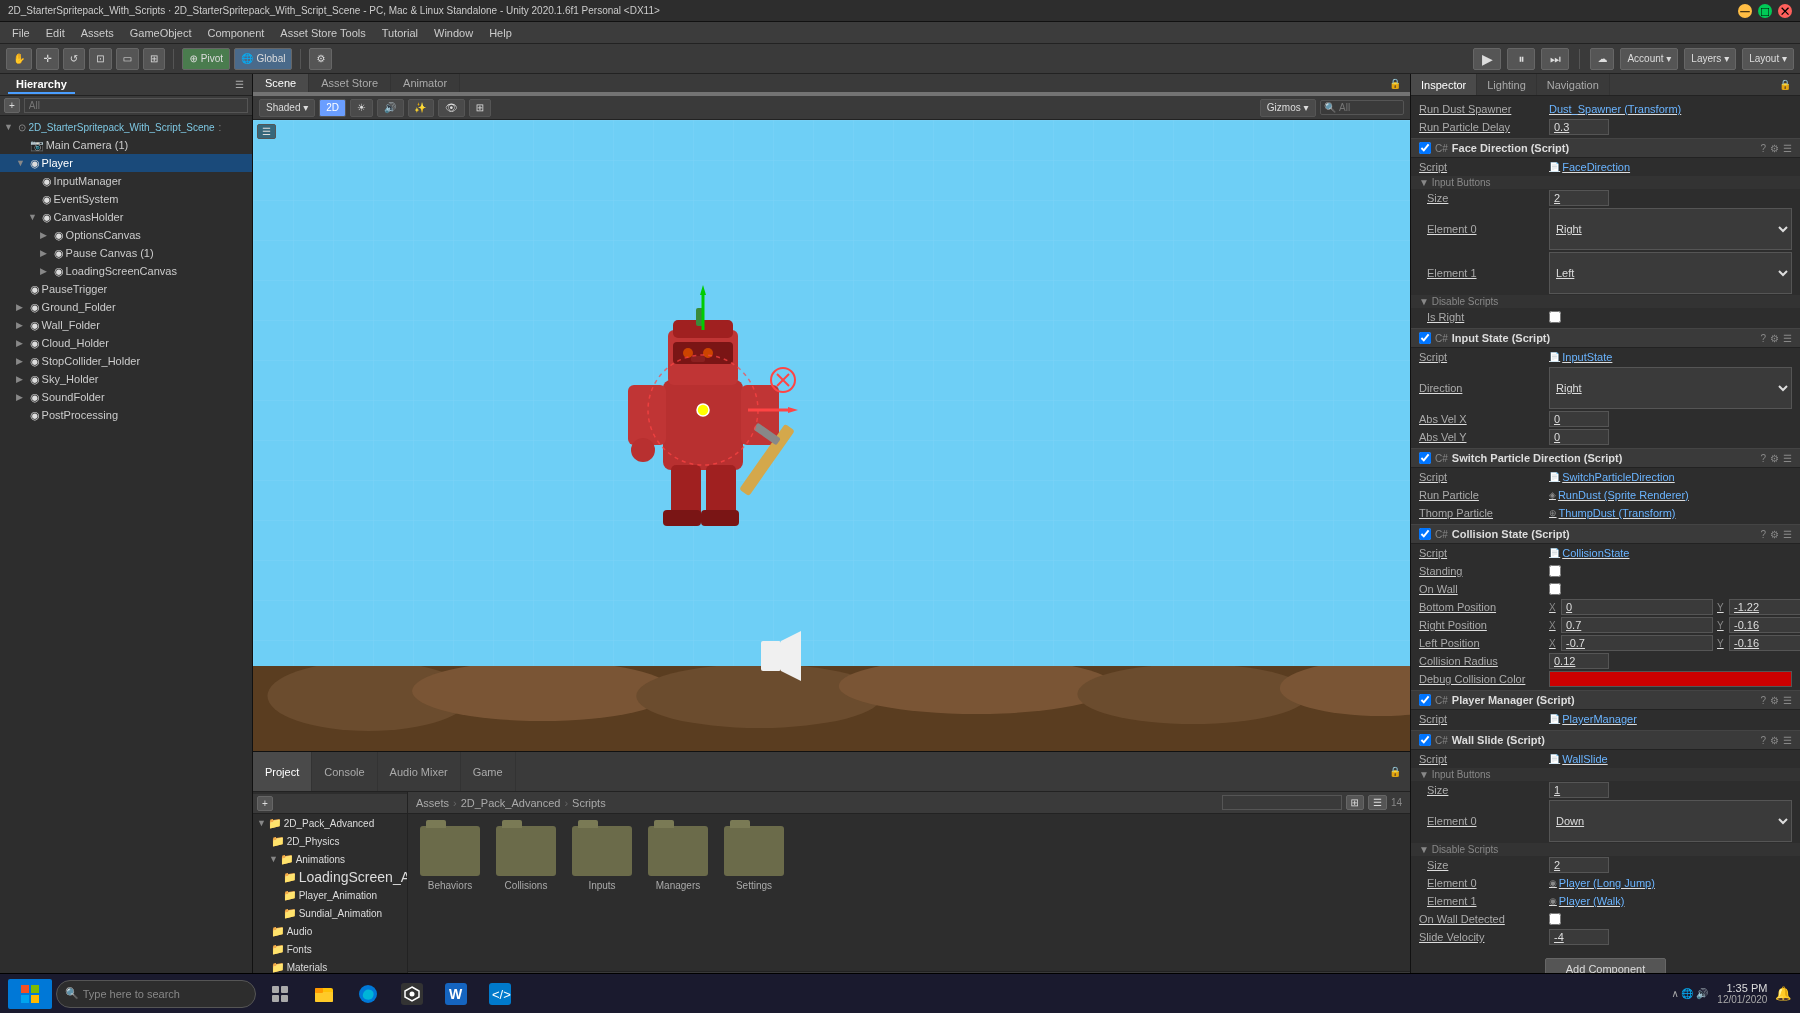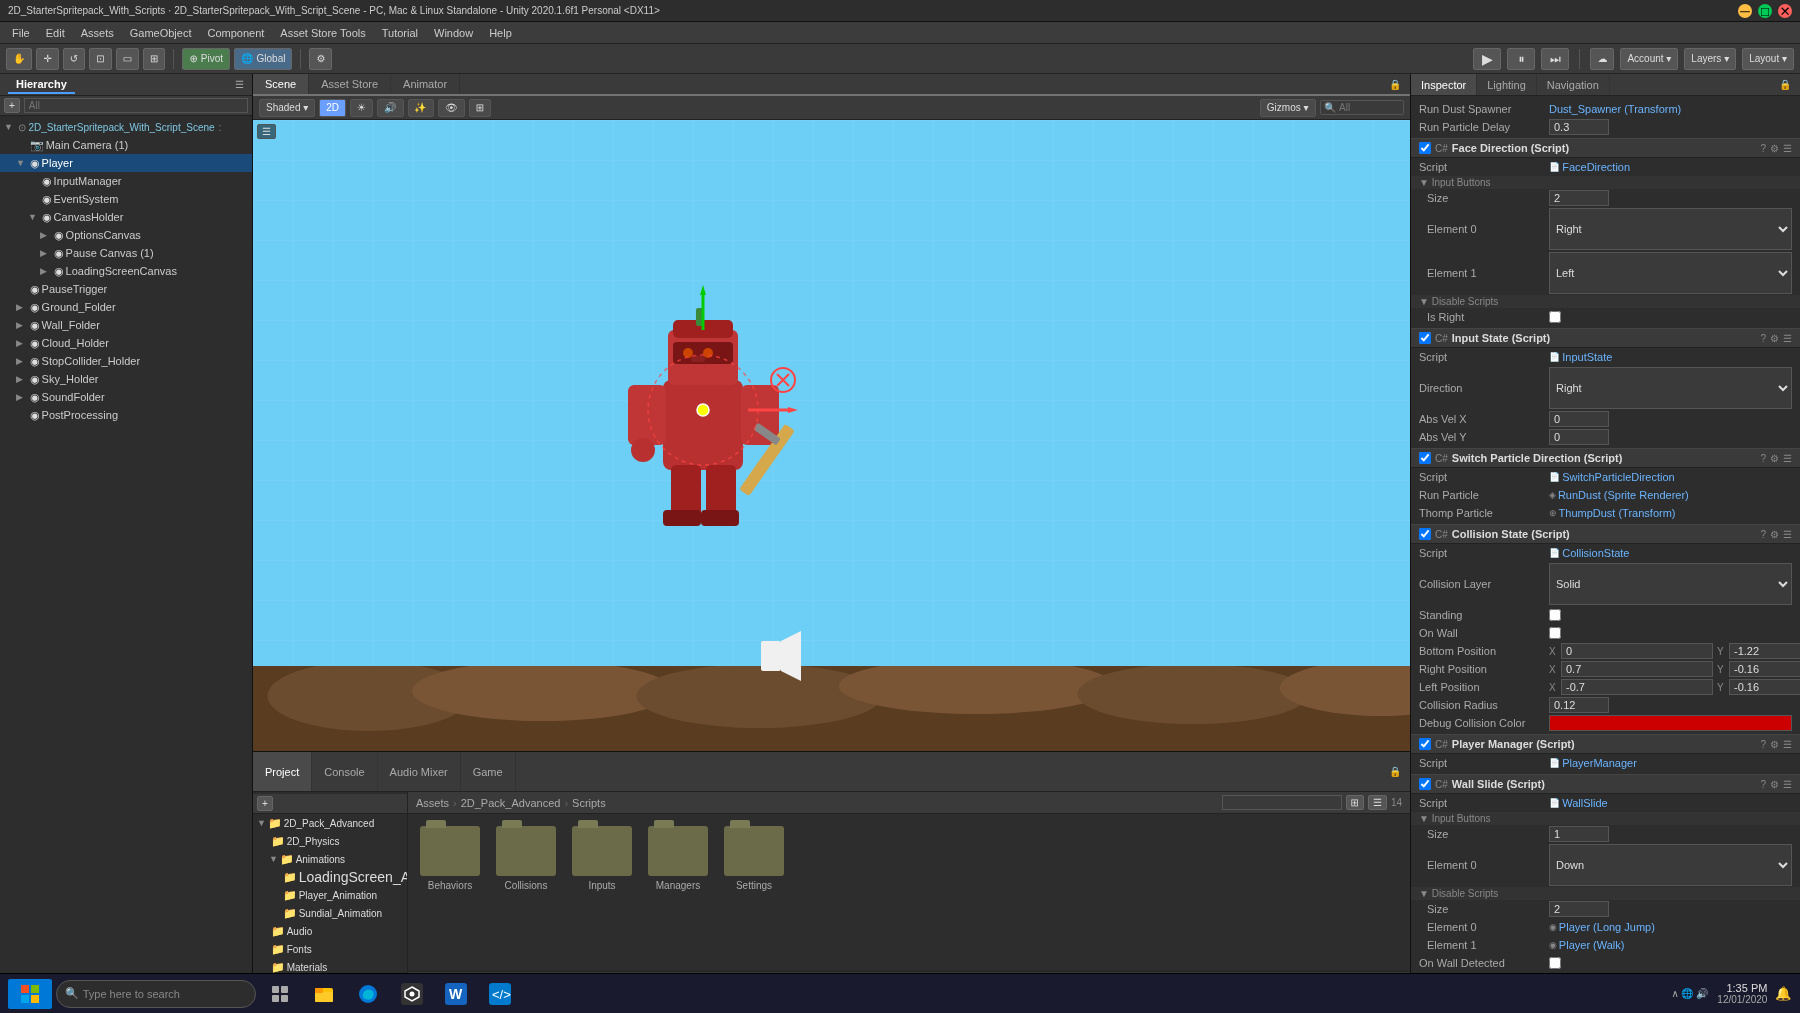--- a/index.html
+++ b/index.html
@@ -40,21 +40,21 @@
     .tree-arrow { width: 12px; color: #888; font-size: 9px; }
     .tree-label { color: #ccc; font-size: 11px; }
     .indent-1 { padding-left: 16px; }
     .indent-2 { padding-left: 28px; }
     .indent-3 { padding-left: 40px; }
 
     
     #center { flex: 1; display: flex; flex-direction: column; }
 
     
-    #scene-tabs { background: #3a3a3a; height: 22px; display: flex; align-items: center; border-bottom: 2px solid #737373; }
+    #scene-tabs { background: #3a3a3a; height: 22px; display: flex; align-items: center; border-bottom: 4px solid #737373; }
     .scene-tab { padding: 2px 12px; cursor: pointer; color: #aaa; font-size: 11px; border-right: 1px solid #333; height: 100%; display: flex; align-items: center; }
     .scene-tab.active { background: #4a4a4a; color: #fff; }
     .scene-toolbar { background: #3a3a3a; height: 24px; display: flex; align-items: center; padding: 0 6px; gap: 4px; border-bottom: 1px solid #222; }
     .scene-toolbar-btn { background: #4a4a4a; border: 1px solid #555; color: #ddd; padding: 1px 6px; font-size: 10px; cursor: pointer; border-radius: 2px; height: 18px; }
 
     
     #scene-viewport { flex: 1; background: #6ecff6; position: relative; overflow: hidden; min-height: 0; }
     #scene-ground { position: absolute; bottom: 0; left: 0; right: 0; height: 85px; background: linear-gradient(to bottom, #6b4c2e, #5a3d20); }
 
     
@@ -78,21 +78,21 @@
     .asset-folder::before { content: ''; position: absolute; top: -6px; left: 6px; width: 20px; height: 8px; background: #7a7a55; border-radius: 2px 2px 0 0; }
     .asset-label { font-size: 10px; color: #aaa; text-align: center; max-width: 70px; }
 
     
     #inspector { width: 390px; background: #2d2d2d; border-left: 1px solid #111; display: flex; flex-direction: column; overflow: hidden; }
     #inspector-tabs { background: #3a3a3a; height: 22px; display: flex; align-items: center; border-bottom: 1px solid #222; }
     .insp-tab { padding: 2px 10px; cursor: pointer; color: #aaa; font-size: 11px; border-right: 1px solid #333; height: 100%; display: flex; align-items: center; }
     .insp-tab.active { background: #4a4a4a; color: #fff; }
     #inspector-content { flex: 1; overflow-y: auto; padding: 4px 0; }
     
-    .insp-row { display: flex; align-items: center; padding: 1px 8px; min-height: 18px; }
+    .insp-row { display: flex; align-items: center; padding: 1px 8px; min-height: 18px; text-decoration: underline; }
     .insp-label { color: #aaa; font-size: 11px; flex: 0 0 130px; }
     .insp-value { color: #ddd; font-size: 11px; flex: 1; }
     .insp-value-box { background: #3a3a3a; border: 1px solid #555; color: #ddd; padding: 1px 4px; font-size: 11px; width: 100%; }
     .insp-section { background: #3a3a3a; padding: 3px 8px; display: flex; align-items: center; gap: 4px; border-top: 1px solid #444; border-bottom: 1px solid #222; margin-top: 2px; }
     .insp-section-title { color: #ddd; font-size: 11px; font-weight: bold; flex: 1; }
     .insp-select { background: #3a3a3a; border: 1px solid #555; color: #ddd; font-size: 11px; padding: 13px 2px; width: 100%; }
     .insp-xy { display: flex; gap: 4px; flex: 1; }
     .insp-xy-pair { display: flex; align-items: center; gap: 2px; flex: 1; }
     .insp-xy-label { color: #888; font-size: 10px; width: 10px; }
     .insp-xy-val { background: #3a3a3a; border: 1px solid #555; color: #ddd; font-size: 11px; padding: 1px 4px; flex: 1; }
@@ -656,26 +656,20 @@
         </div>
       </div>
       <div class="insp-row">
         <span class="insp-label">Script</span>
         <span class="script-ref">
           <span class="script-icon">📄</span>
           CollisionState
         </span>
       </div>
       <div class="insp-row">
-        <span class="insp-label">Collision Layer</span>
-        <select class="insp-select">
-          <option>Solid</option>
-        </select>
-      </div>
-      <div class="insp-row">
         <span class="insp-label">Standing</span>
         <input type="checkbox" style="width: 12px; height: 12px;">
       </div>
       <div class="insp-row">
         <span class="insp-label">On Wall</span>
         <input type="checkbox" style="width: 12px; height: 12px;">
       </div>
 
       <div class="insp-row">
         <span class="insp-label">Bottom Position</span>

